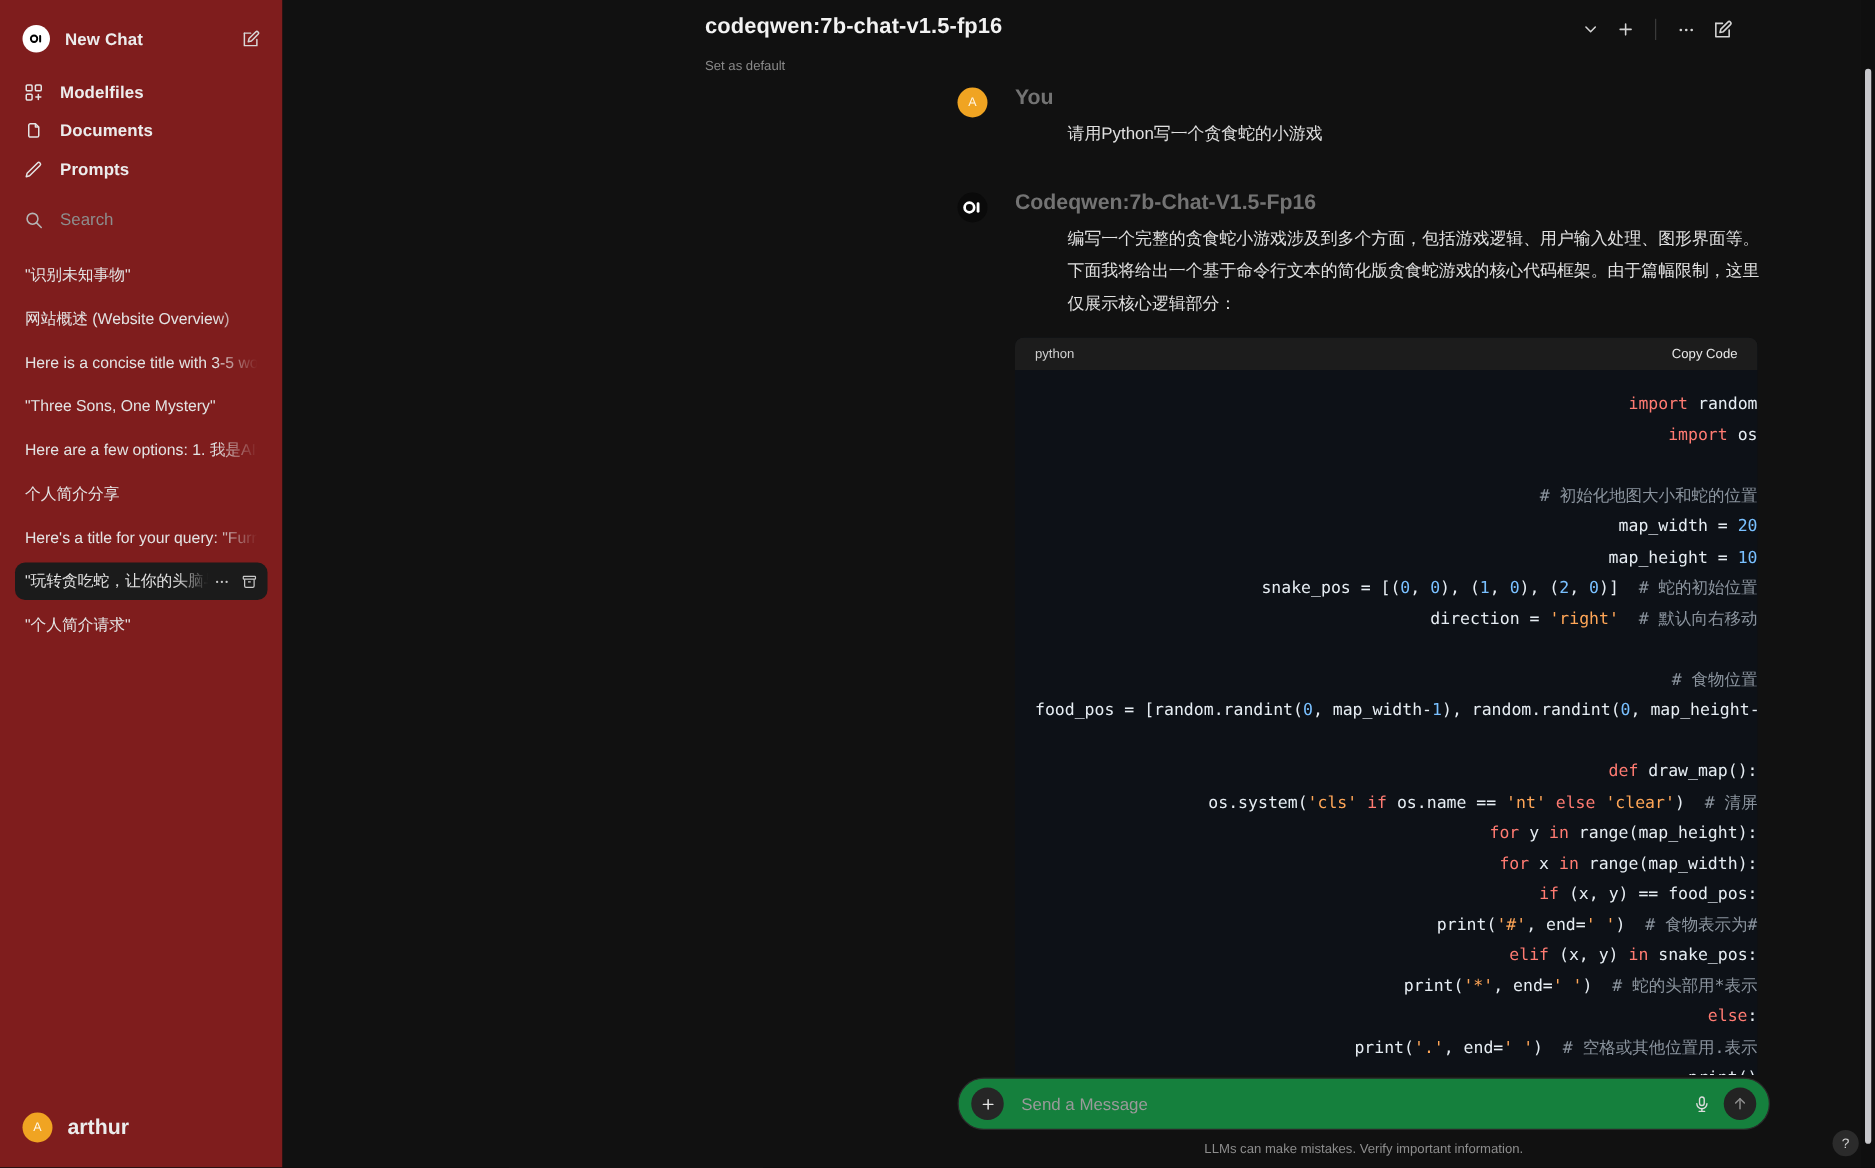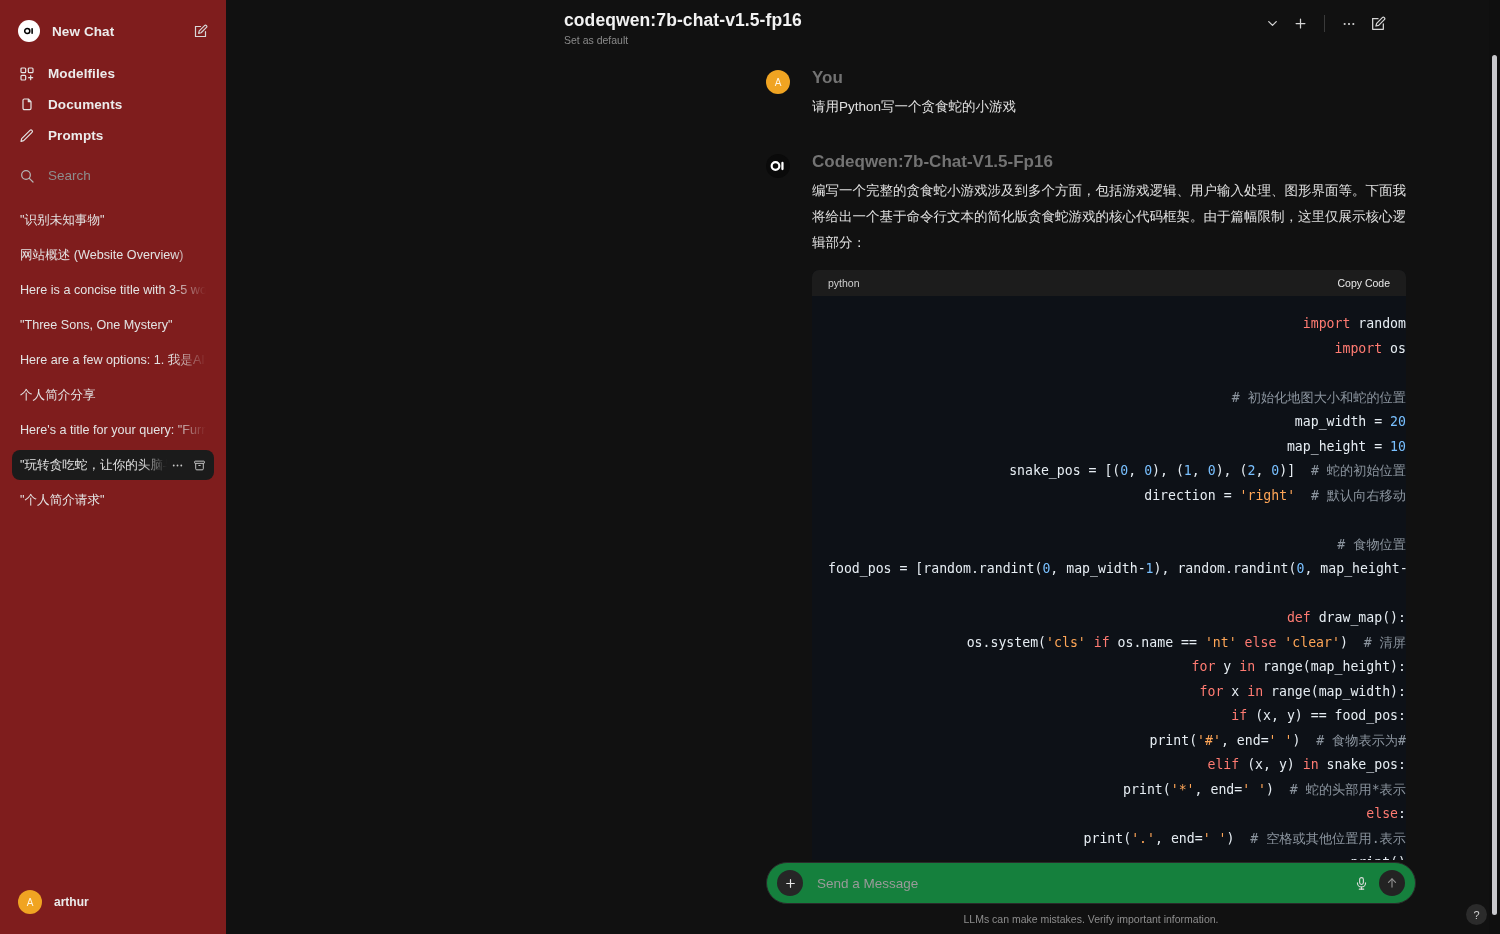--- a/index.html
+++ b/index.html
@@ -85,21 +85,21 @@
   .user-row {
     display: flex; align-items: center; gap: 12px;
     height: 36px; padding: 0 6px; border-radius: 8px; cursor: pointer;
   }
   .avatar-circle {
     width: 24px; height: 24px; border-radius: 50%;
     background: #f0a422; color: #fff7e6;
     font-size: 10px; display: flex; align-items: center; justify-content: center;
     flex: 0 0 24px; font-weight: 500;
   }
-  .user-name { color: #ececec; font-size: 12px; font-weight: 600; }
+  .user-name { color: #ececec; font-size: 17px; font-weight: 600; }
 
   
   .sb-handle {
     position: absolute; left: 238px; top: 455px;
     width: 3px; height: 28px; border-radius: 2px;
     background: #4d4d4d;
   }
 
   
   .main {
@@ -112,21 +112,21 @@
     height: 52px; flex: 0 0 52px;
     display: flex; align-items: flex-start;
     padding: 9px 22px 0 22px;
     position: relative; z-index: 5;
   }
   .topbar-left { margin-left: 316px; }
   .model-title {
     color: #f2f2f2; font-size: 17.5px; font-weight: 700; letter-spacing: .1px;
     line-height: 22px;
   }
-  .set-default { color: #8a8a8a; font-size: 10.5px; margin-top: 3px; cursor: pointer; }
+  .set-default { color: #8a8a8a; font-size: 10.5px; margin-top: 16px; cursor: pointer; }
   .topbar-right {
     margin-left: auto; display: flex; align-items: center; gap: 13px;
     margin-top: 6px; margin-right: 92px;
   }
   .tb-icon { color: #d4d4d4; display: flex; align-items: center; cursor: pointer; }
   .tb-icon svg { display: block; }
   .tb-sep { width: 1px; height: 17px; background: #3a3a3a; margin: 0 3px; }
 
   .scrollarea { flex: 1; position: relative; overflow: hidden; }
   .convo { width: 650px; margin-left: 540px; padding-top: 16px; }
@@ -138,21 +138,21 @@
     width: 24px; height: 24px; border-radius: 50%;
     background: #f0a422; color: #fff4e0; font-size: 10px;
     display: flex; align-items: center; justify-content: center;
   }
   .av-bot {
     width: 24px; height: 24px; border-radius: 50%;
     background: #0a0a0a; display: flex; align-items: center; justify-content: center;
   }
   .msg-body { flex: 1; min-width: 0; }
   .msg-author { color: #737373; font-size: 17px; font-weight: 700; margin-bottom: 6px; }
-  .msg-text { color: #e0e0e0; font-size: 13.5px; line-height: 26px; }
+  .msg-text { color: #e0e0e0; font-size: 13.5px; line-height: 26px; margin-left: 42px; }
 
   .codeblock {
     margin-top: 14px;
     border-radius: 7px 7px 0 0;
     background: #0d1117;
     overflow: hidden;
     width: 594px;
     text-align: right;
   }
   .cb-head {

